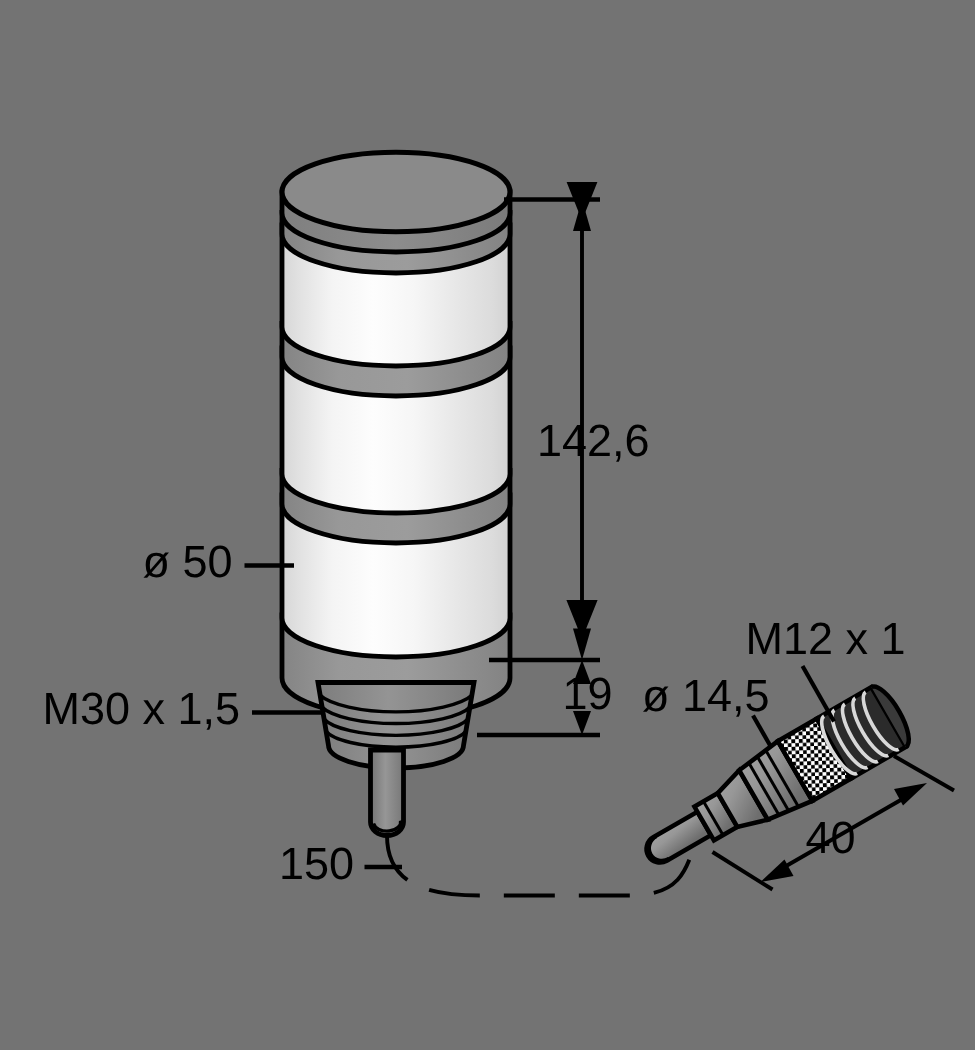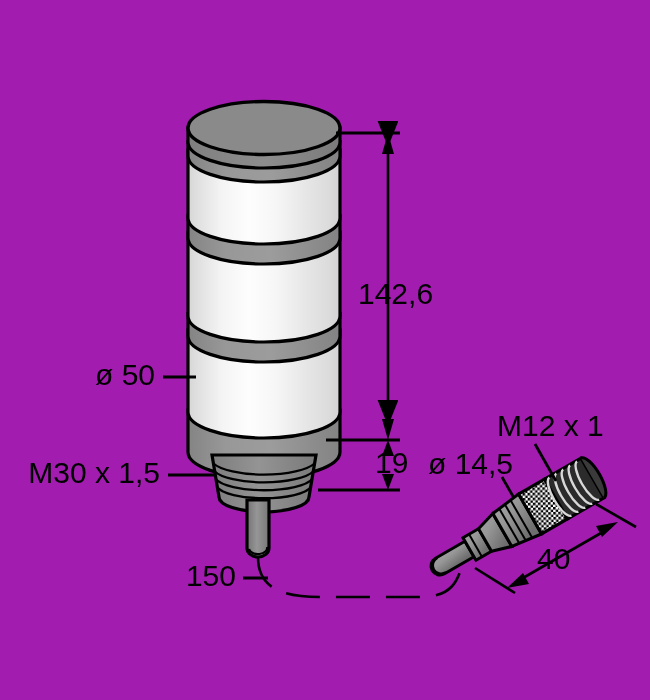--- a/index.html
+++ b/index.html
@@ -4,21 +4,21 @@
 <style>
   html, body {
     margin: 0;
     padding: 0;
     background: #ffffff;
   }
   #canvas {
     position: relative;
     width: 650px;
     height: 700px;
-    background: #a21caf;
+    background: #737373;
     overflow: hidden;
     font-family: "Liberation Sans", sans-serif;
   }
   svg#drawing {
     position: absolute;
     left: 0;
     top: 0;
     width: 650px;
     height: 700px;
   }

